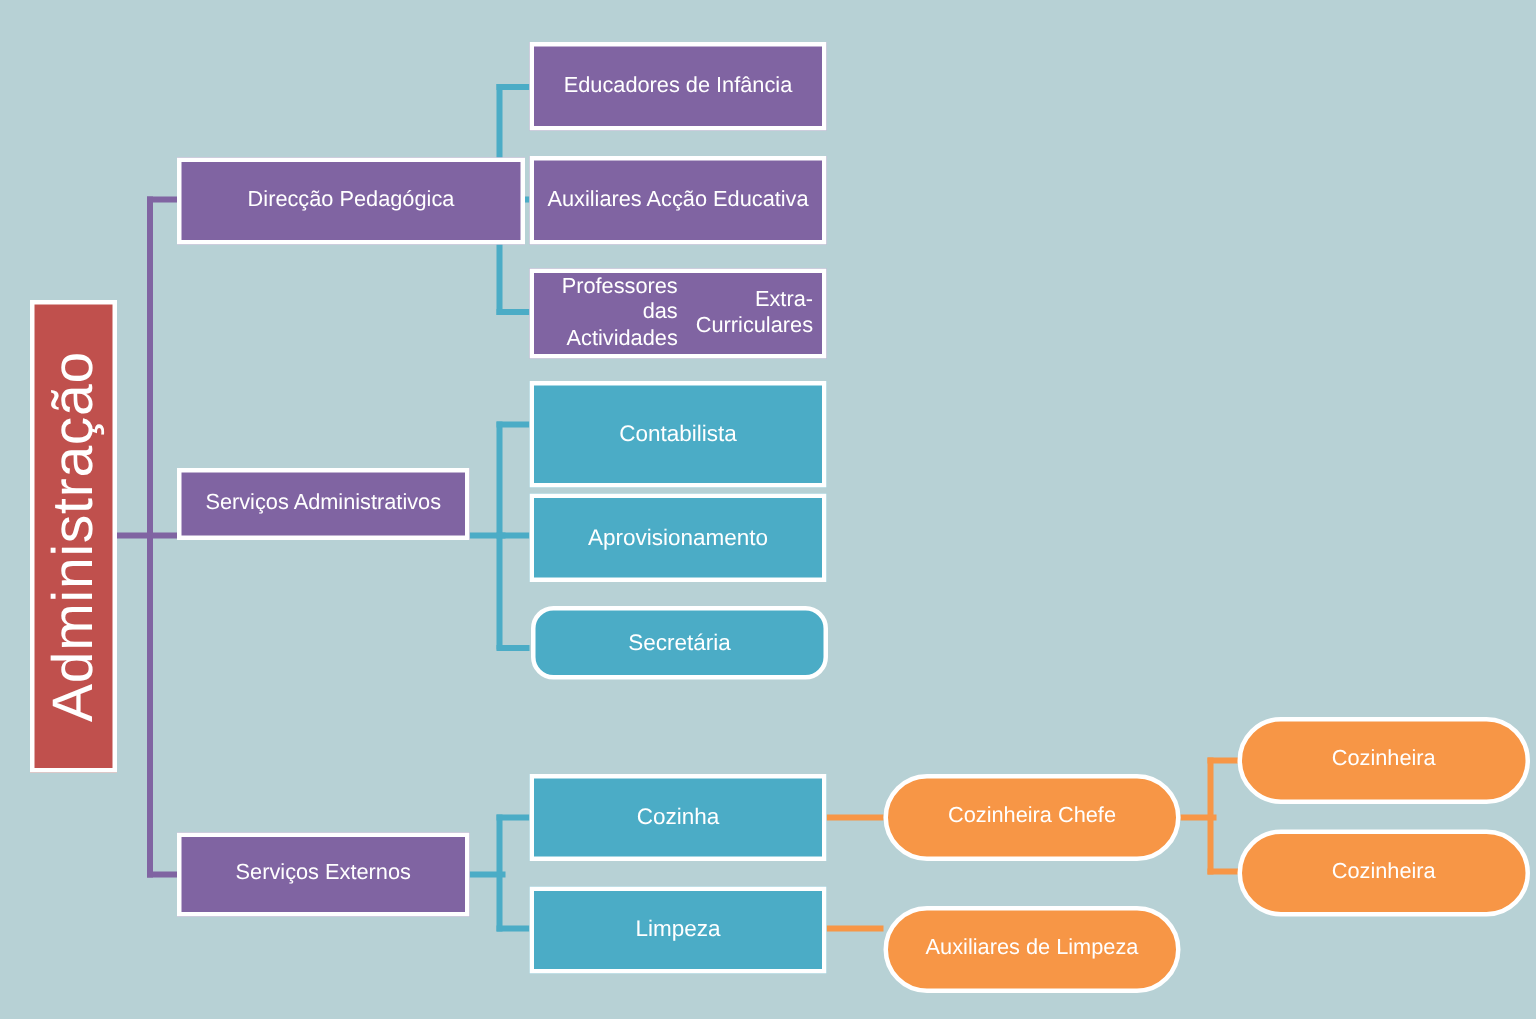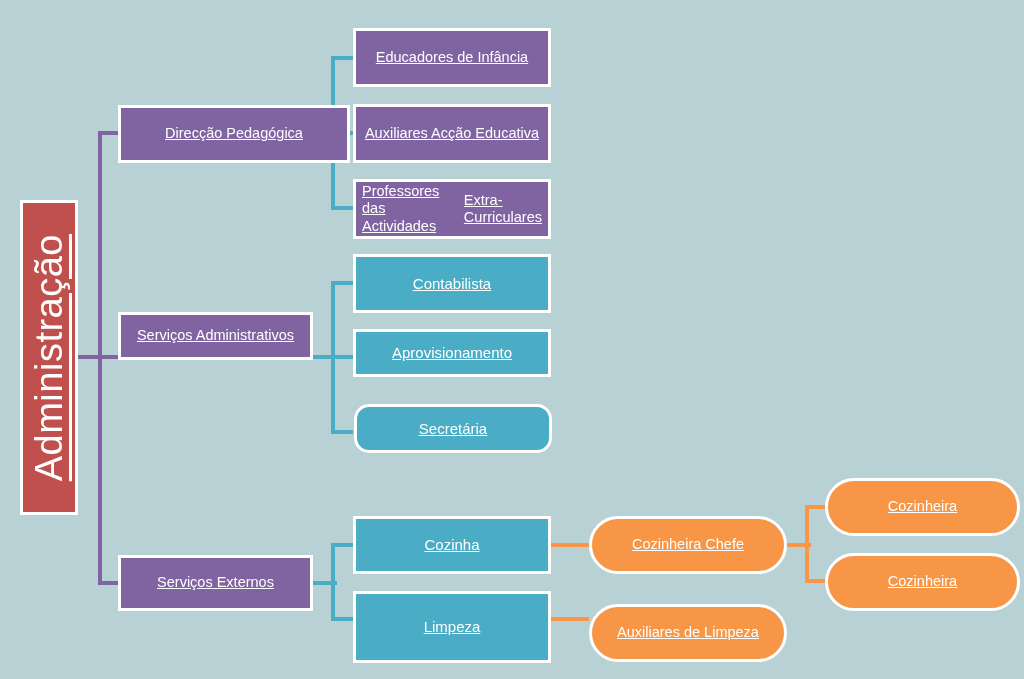--- a/index.html
+++ b/index.html
@@ -16,24 +16,23 @@
     overflow: hidden;
   }
   .node {
     position: absolute;
     box-sizing: border-box;
     border: 3px solid #ffffff;
     color: #ffffff;
     display: flex;
     align-items: center;
     justify-content: center;
-    text-align: left;
+    text-align: right;
     line-height: 1.18;
     z-index: 3;
-    text-decoration: underline;
   }
   .node span { display: block; padding: 0 6px; }
   .n-purple { background: #8064a2; font-size: 14.5px; }
   .n-teal   { background: #4bacc6; font-size: 15px; }
   .n-orange { background: #f79646; font-size: 14.5px; border-radius: 29px; }
   .n-red {
     background: #c0504d;
     font-size: 38px;
     letter-spacing: 0.5px;
   }
@@ -112,37 +111,37 @@
 
   <div class="node n-purple" style="left:353px; top:104px; width:198px; height:59px;">
     <span>Auxiliares Acção Educativa</span>
   </div>
 
   <div class="node n-purple" style="left:353px; top:179px; width:198px; height:60px; flex-direction:row;">
     <span>Professores das Actividades</span>
     <span>Extra- Curriculares</span>
   </div>
 
-  <div class="node n-teal" style="left:353px; top:254px; width:198px; height:59px;">
+  <div class="node n-teal" style="left:353px; top:254px; width:198px; height:71px;">
     <span>Contabilista</span>
   </div>
 
-  <div class="node n-teal" style="left:353px; top:329px; width:198px; height:48px;">
+  <div class="node n-teal" style="left:353px; top:329px; width:198px; height:59px;">
     <span>Aprovisionamento</span>
   </div>
 
   <div class="node n-teal" style="left:354px; top:404px; width:198px; height:49px;border-radius:15px;">
     <span>Secretária</span>
   </div>
 
   <div class="node n-teal" style="left:353px; top:516px; width:198px; height:58px;">
     <span>Cozinha</span>
   </div>
 
-  <div class="node n-teal" style="left:353px; top:591px; width:198px; height:72px;">
+  <div class="node n-teal" style="left:353px; top:591px; width:198px; height:58px;">
     <span>Limpeza</span>
   </div>
 
   <div class="node n-orange" style="left:589px; top:516px; width:198px; height:58px;">
     <span>Cozinheira Chefe</span>
   </div>
 
   <div class="node n-orange" style="left:589px; top:591px; width:198px; height:58px;margin-top:13px;">
     <span>Auxiliares de Limpeza</span>
   </div>

